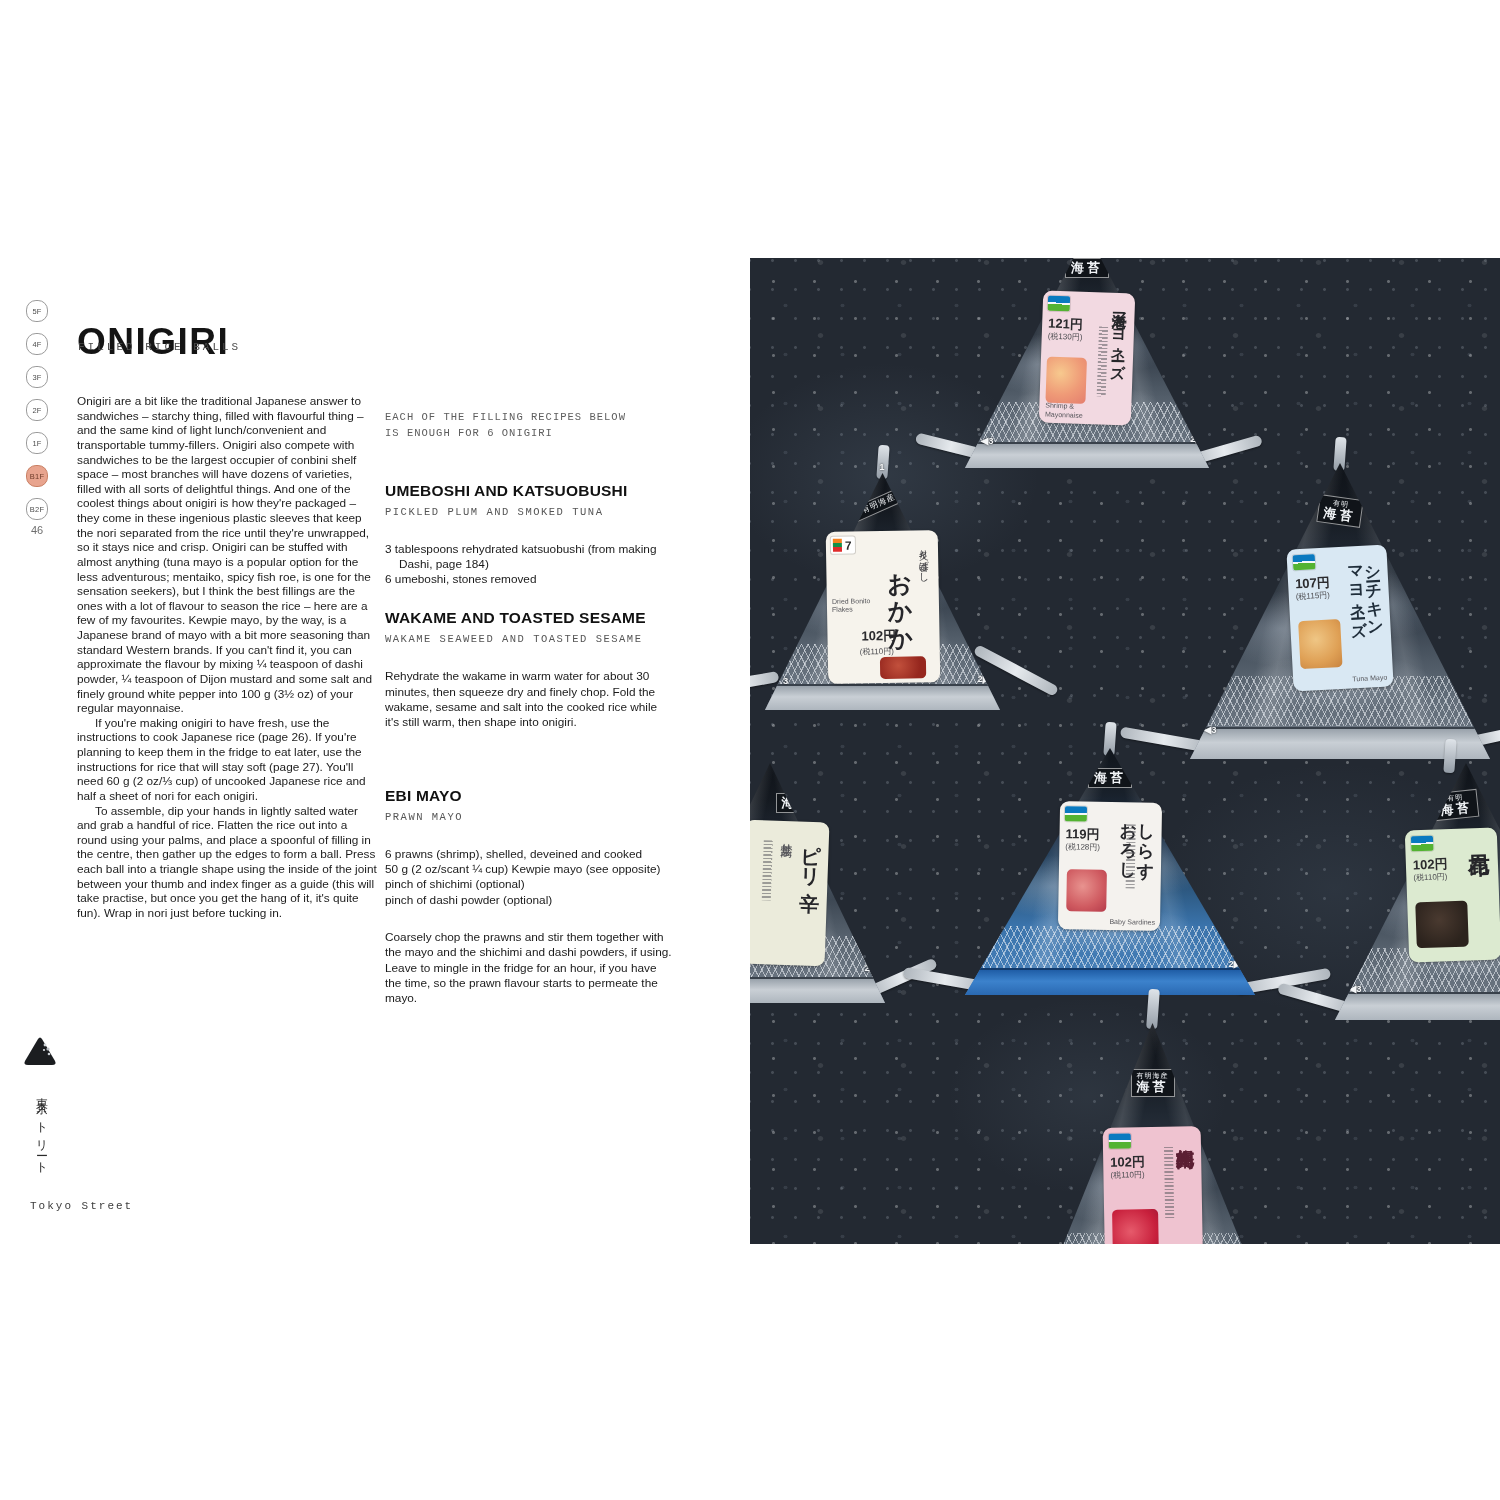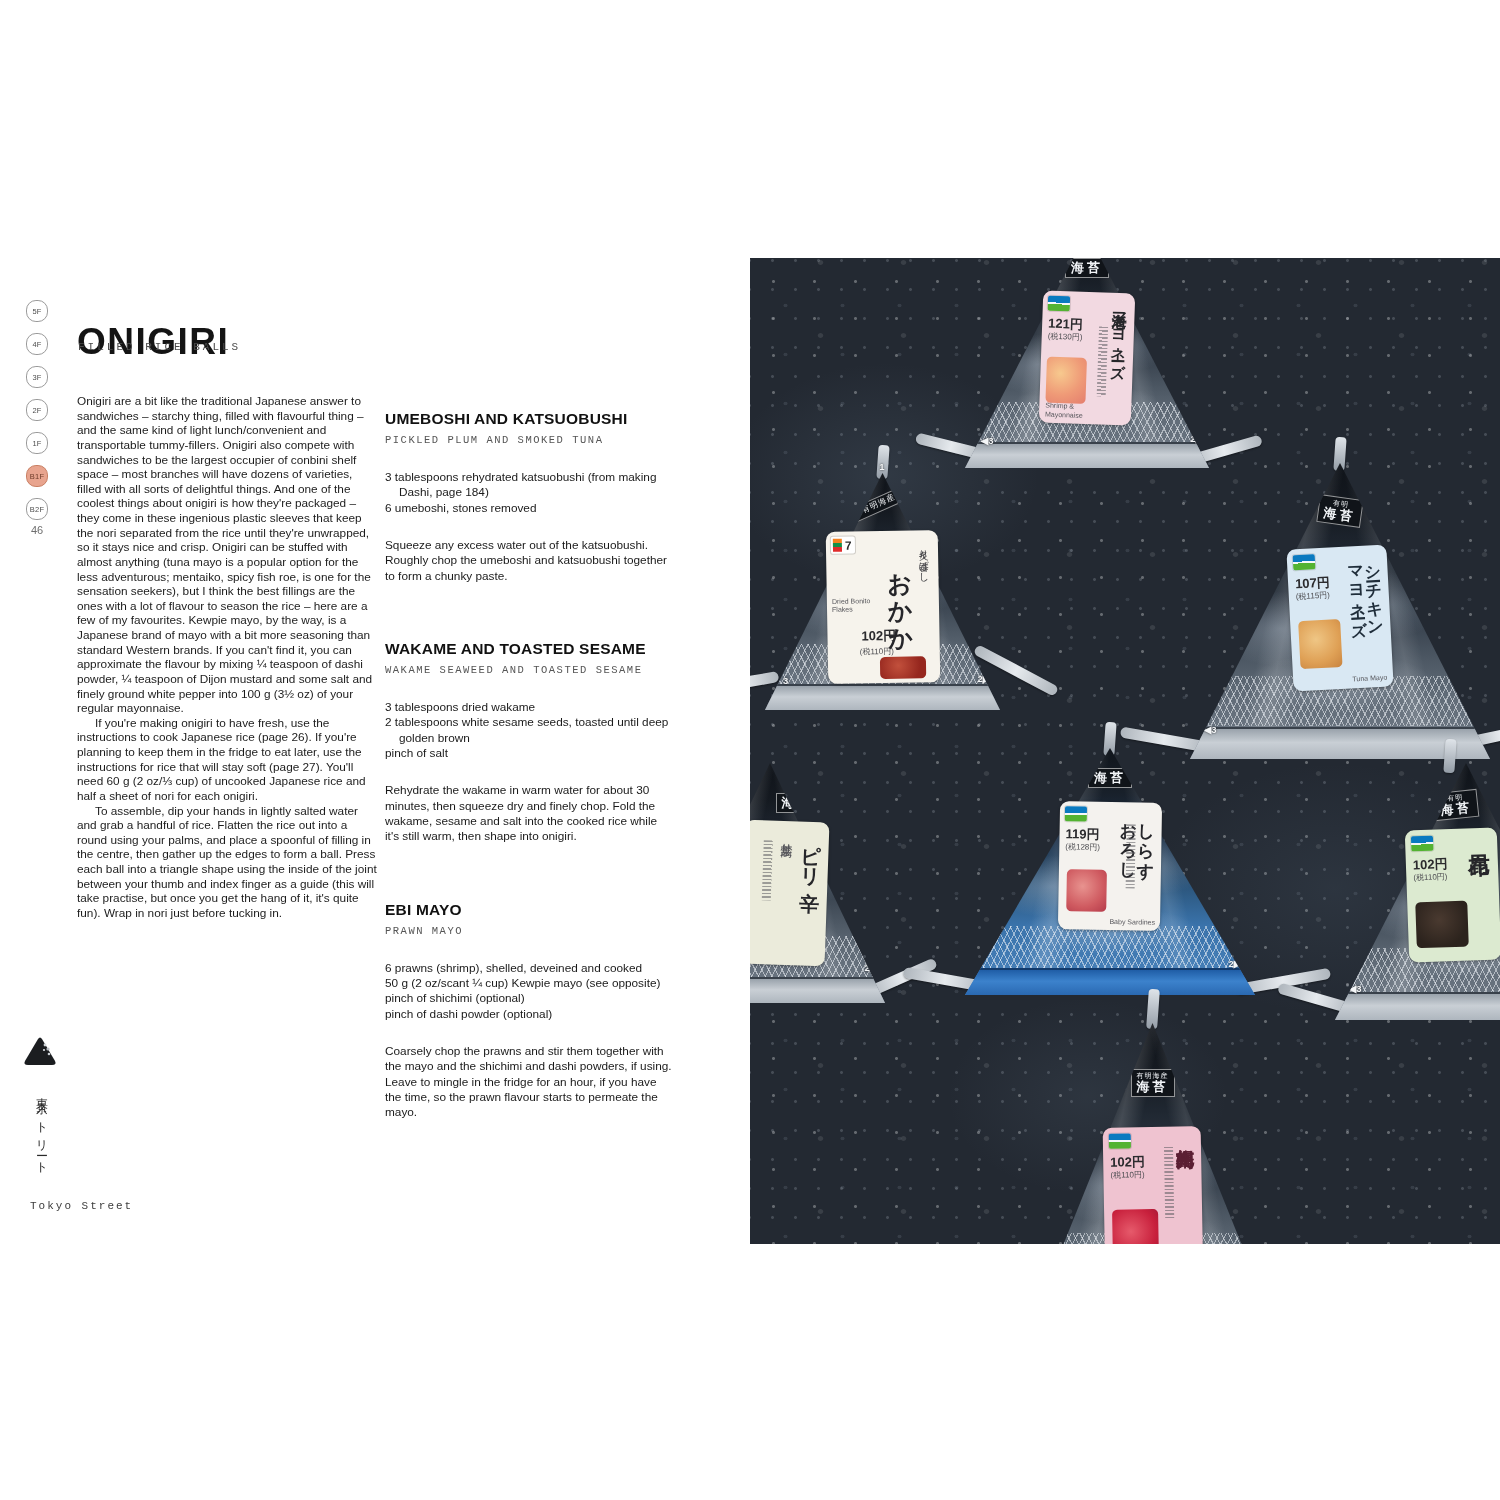--- a/index.html
+++ b/index.html
@@ -232,39 +232,35 @@
   <h1 class="title">ONIGIRI</h1>
   <div class="subtitle">FILLED RICE BALLS</div>
 
   <div class="body-col">
     <p>Onigiri are a bit like the traditional Japanese answer to sandwiches – starchy thing, filled with flavourful thing – and the same kind of light lunch/convenient and transportable tummy-fillers. Onigiri also compete with sandwiches to be the largest occupier of conbini shelf space – most branches will have dozens of varieties, filled with all sorts of delightful things. And one of the coolest things about onigiri is how they're packaged – they come in these ingenious plastic sleeves that keep the nori separated from the rice until they're unwrapped, so it stays nice and crisp. Onigiri can be stuffed with almost anything (tuna mayo is a popular option for the less adventurous; mentaiko, spicy fish roe, is one for the sensation seekers), but I think the best fillings are the ones with a lot of flavour to season the rice – here are a few of my favourites. Kewpie mayo, by the way, is a Japanese brand of mayo with a bit more seasoning than standard Western brands. If you can't find it, you can approximate the flavour by mixing ¼ teaspoon of dashi powder, ¼ teaspoon of Dijon mustard and some salt and finely ground white pepper into 100 g (3½ oz) of your regular mayonnaise.</p>
     <p>If you're making onigiri to have fresh, use the instructions to cook Japanese rice (page 26). If you're planning to keep them in the fridge to eat later, use the instructions for rice that will stay soft (page 27). You'll need 60 g (2 oz/⅓ cup) of uncooked Japanese rice and half a sheet of nori for each onigiri.</p>
     <p>To assemble, dip your hands in lightly salted water and grab a handful of rice. Flatten the rice out into a round using your palms, and place a spoonful of filling in the centre, then gather up the edges to form a ball. Press each ball into a triangle shape using the inside of the joint between your thumb and index finger as a guide (this will take practise, but once you get the hang of it, it's quite fun). Wrap in nori just before tucking in.</p>
   </div>
 
   <div class="recipe-col">
+    <p class="recipe-note">EACH OF THE FILLING RECIPES BELOW
+IS ENOUGH FOR 6 ONIGIRI</p>
 
     <div class="recipe-section">
       <h3>UMEBOSHI AND KATSUOBUSHI</h3>
       <p class="mono-sub">PICKLED PLUM AND SMOKED TUNA</p>
       <ul class="ingredients">
         <li>3 tablespoons rehydrated katsuobushi (from making Dashi, page 184)</li>
         <li>6 umeboshi, stones removed</li>
       </ul>
-      <p class="method">Squeeze any excess water out of the katsuobushi. Roughly chop the umeboshi and katsuobushi together to form a chunky paste.</p>
     </div>
 
     <div class="recipe-section">
       <h3>WAKAME AND TOASTED SESAME</h3>
       <p class="mono-sub">WAKAME SEAWEED AND TOASTED SESAME</p>
-      <ul class="ingredients">
-        <li>3 tablespoons dried wakame</li>
-        <li>2 tablespoons white sesame seeds, toasted until deep golden brown</li>
-        <li>pinch of salt</li>
-      </ul>
       <p class="method">Rehydrate the wakame in warm water for about 30 minutes, then squeeze dry and finely chop. Fold the wakame, sesame and salt into the cooked rice while it's still warm, then shape into onigiri.</p>
     </div>
 
     <div class="recipe-section">
       <h3>EBI MAYO</h3>
       <p class="mono-sub">PRAWN MAYO</p>
       <ul class="ingredients">
         <li>6 prawns (shrimp), shelled, deveined and cooked</li>
         <li>50 g (2 oz/scant ¼ cup) Kewpie mayo (see opposite)</li>
         <li>pinch of shichimi (optional)</li>

